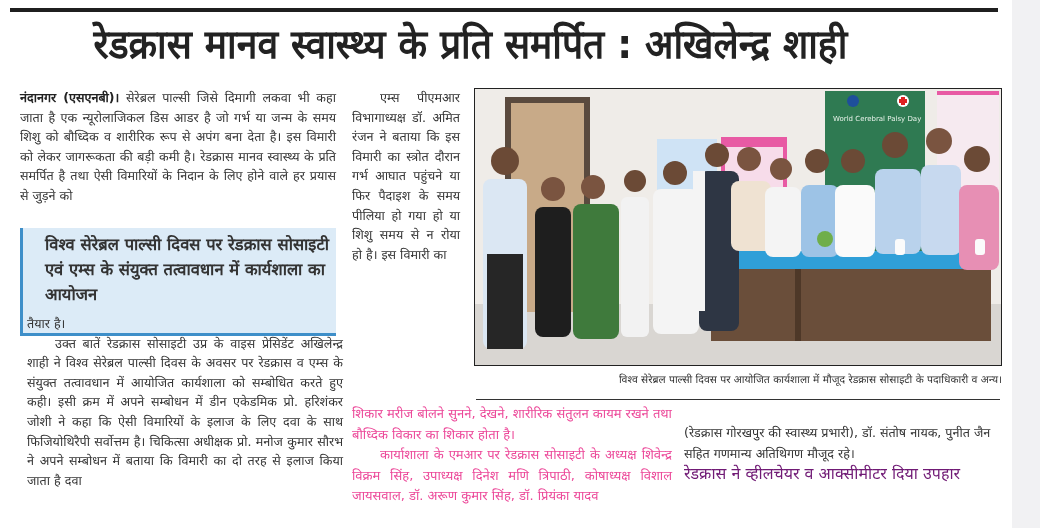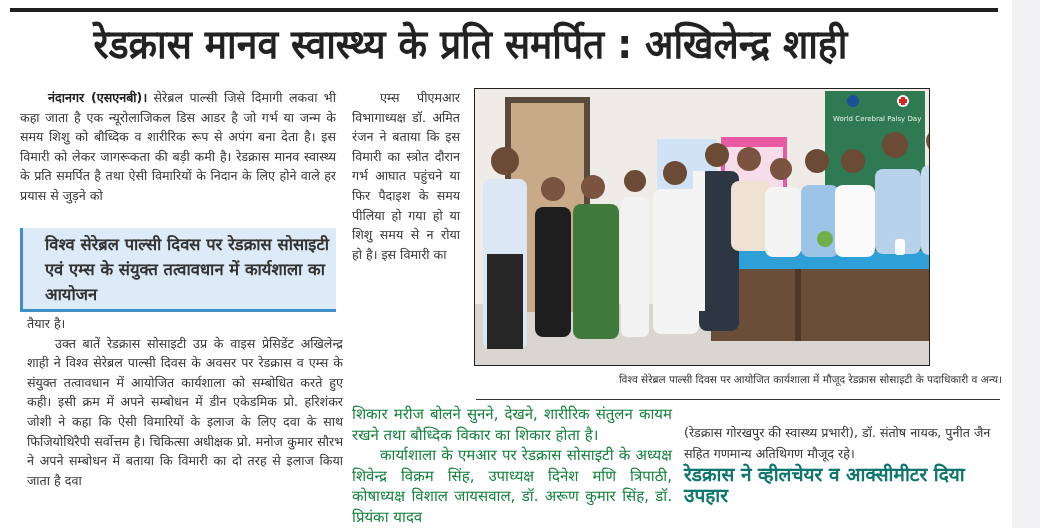--- a/index.html
+++ b/index.html
@@ -25,54 +25,54 @@
   }
   .col {
     position:absolute; font-size:12.6px; line-height:19.6px; color:#333;
     text-align:justify;
   }
   .col p { margin:0; }
   .col .indent { text-indent:28px; }
   .col1 { left:20px; top:88px; width:316px; }
   .col1b { left:20px; top:314px; width:316px;margin-left:7px; }
   .col2 { left:352px; top:88px; width:108px; }
-  .dateline { font-weight:bold; color:#222;margin-left:28px; }
+  .dateline { font-weight:bold; color:#222; }
   .subhead {
-    position:absolute; left:20px; top:228px; width:316px; height:84px;
+    position:absolute; left:20px; top:228px; width:316px; height:108px;
     background:#dcebf7;
     border-left:3px solid #3e8fc9; border-bottom:3px solid #3e8fc9;
     box-sizing:border-box;
   }
   .subhead-text {
     position:absolute; left:22px; top:4px; width:290px;
     font-size:16.5px; line-height:25px; font-weight:bold; color:#333;
   }
   .photo {
-    position:absolute; left:474px; top:88px; width:456px; height:278px;
+    position:absolute; left:474px; top:88px; width:528px; height:278px;
     border:1px solid #222; box-sizing:border-box; overflow:hidden;
     background:#f3f1ee;
   }
   .caption {
     position:absolute; left:474px; top:371px; width:528px;
     font-size:10.5px; line-height:16px; text-align:right; color:#333;
   }
   .cap-rule {
     position:absolute; left:476px; top:399px; width:524px; height:1px; background:#333;
   }
   .bottom-mid {
     position:absolute; left:352px; top:404px; width:320px;
-    font-size:15px; line-height:20.5px; color:#15803d; text-align:justify;
+    font-size:13px; line-height:20.5px; color:#ec4899; text-align:justify;
   }
   .bottom-mid p { margin:0; }
   .bottom-right {
     position:absolute; left:684px; top:423px; width:318px;
     font-size:12.6px; line-height:20.5px; color:#333;
   }
   .bottom-right p { margin:0; }
-  .pink-sub { color:#0f766e; font-weight:bold; font-size:19px; }
+  .pink-sub { color:#701a75; font-weight:normal; font-size:16px; }
 </style>
 </head>
 <body>
 
 <div class="page">
   <div class="top-rule"></div>
   <div class="headline">रेडक्रास मानव स्वास्थ्य के प्रति समर्पित : अखिलेन्द्र शाही</div>
 
   <div class="col col1">
     <p><span class="dateline">नंदानगर (एसएनबी)।</span> <span>सेरेब्रल पाल्सी जिसे दिमागी लकवा भी कहा जाता है एक न्यूरोलाजिकल डिस आडर है जो गर्भ या जन्म के समय शिशु को बौध्दिक व शारीरिक रूप से अपंग बना देता है। इस विमारी को लेकर जागरूकता की बड़ी कमी है। रेडक्रास मानव स्वास्थ्य के प्रति समर्पित है तथा ऐसी विमारियों के निदान के लिए होने वाले हर प्रयास से जुड़ने को</span></p>

